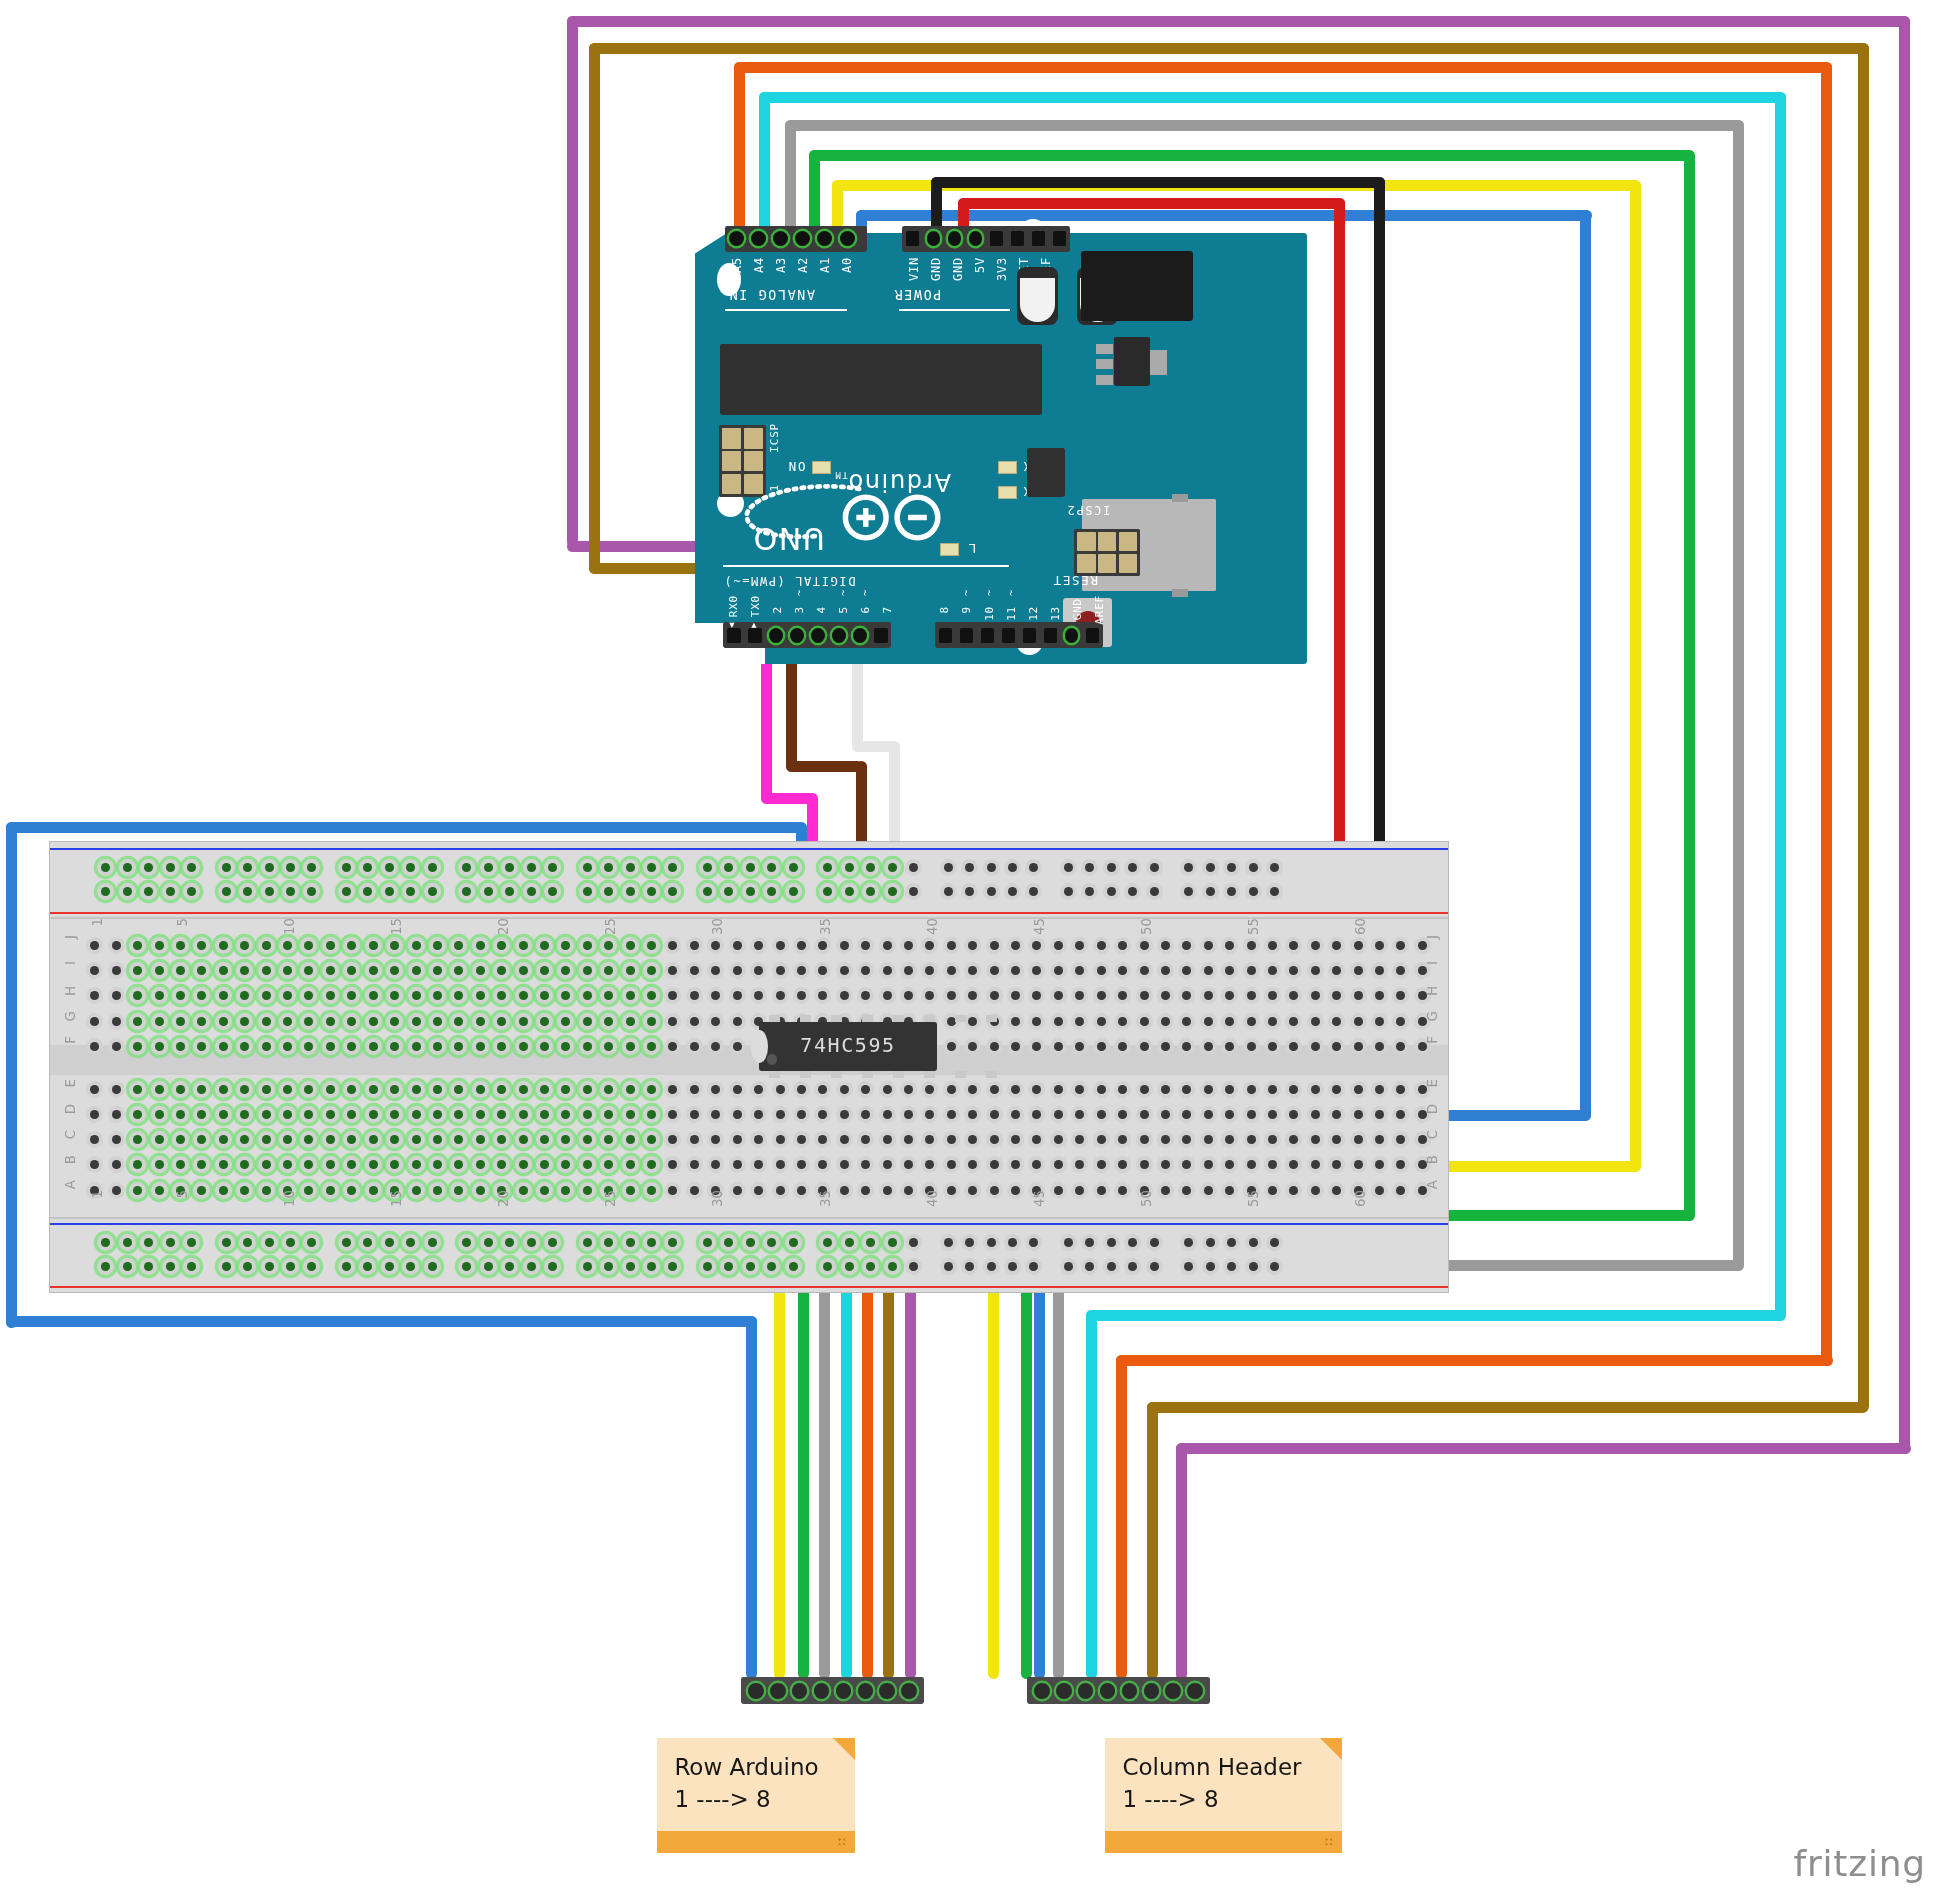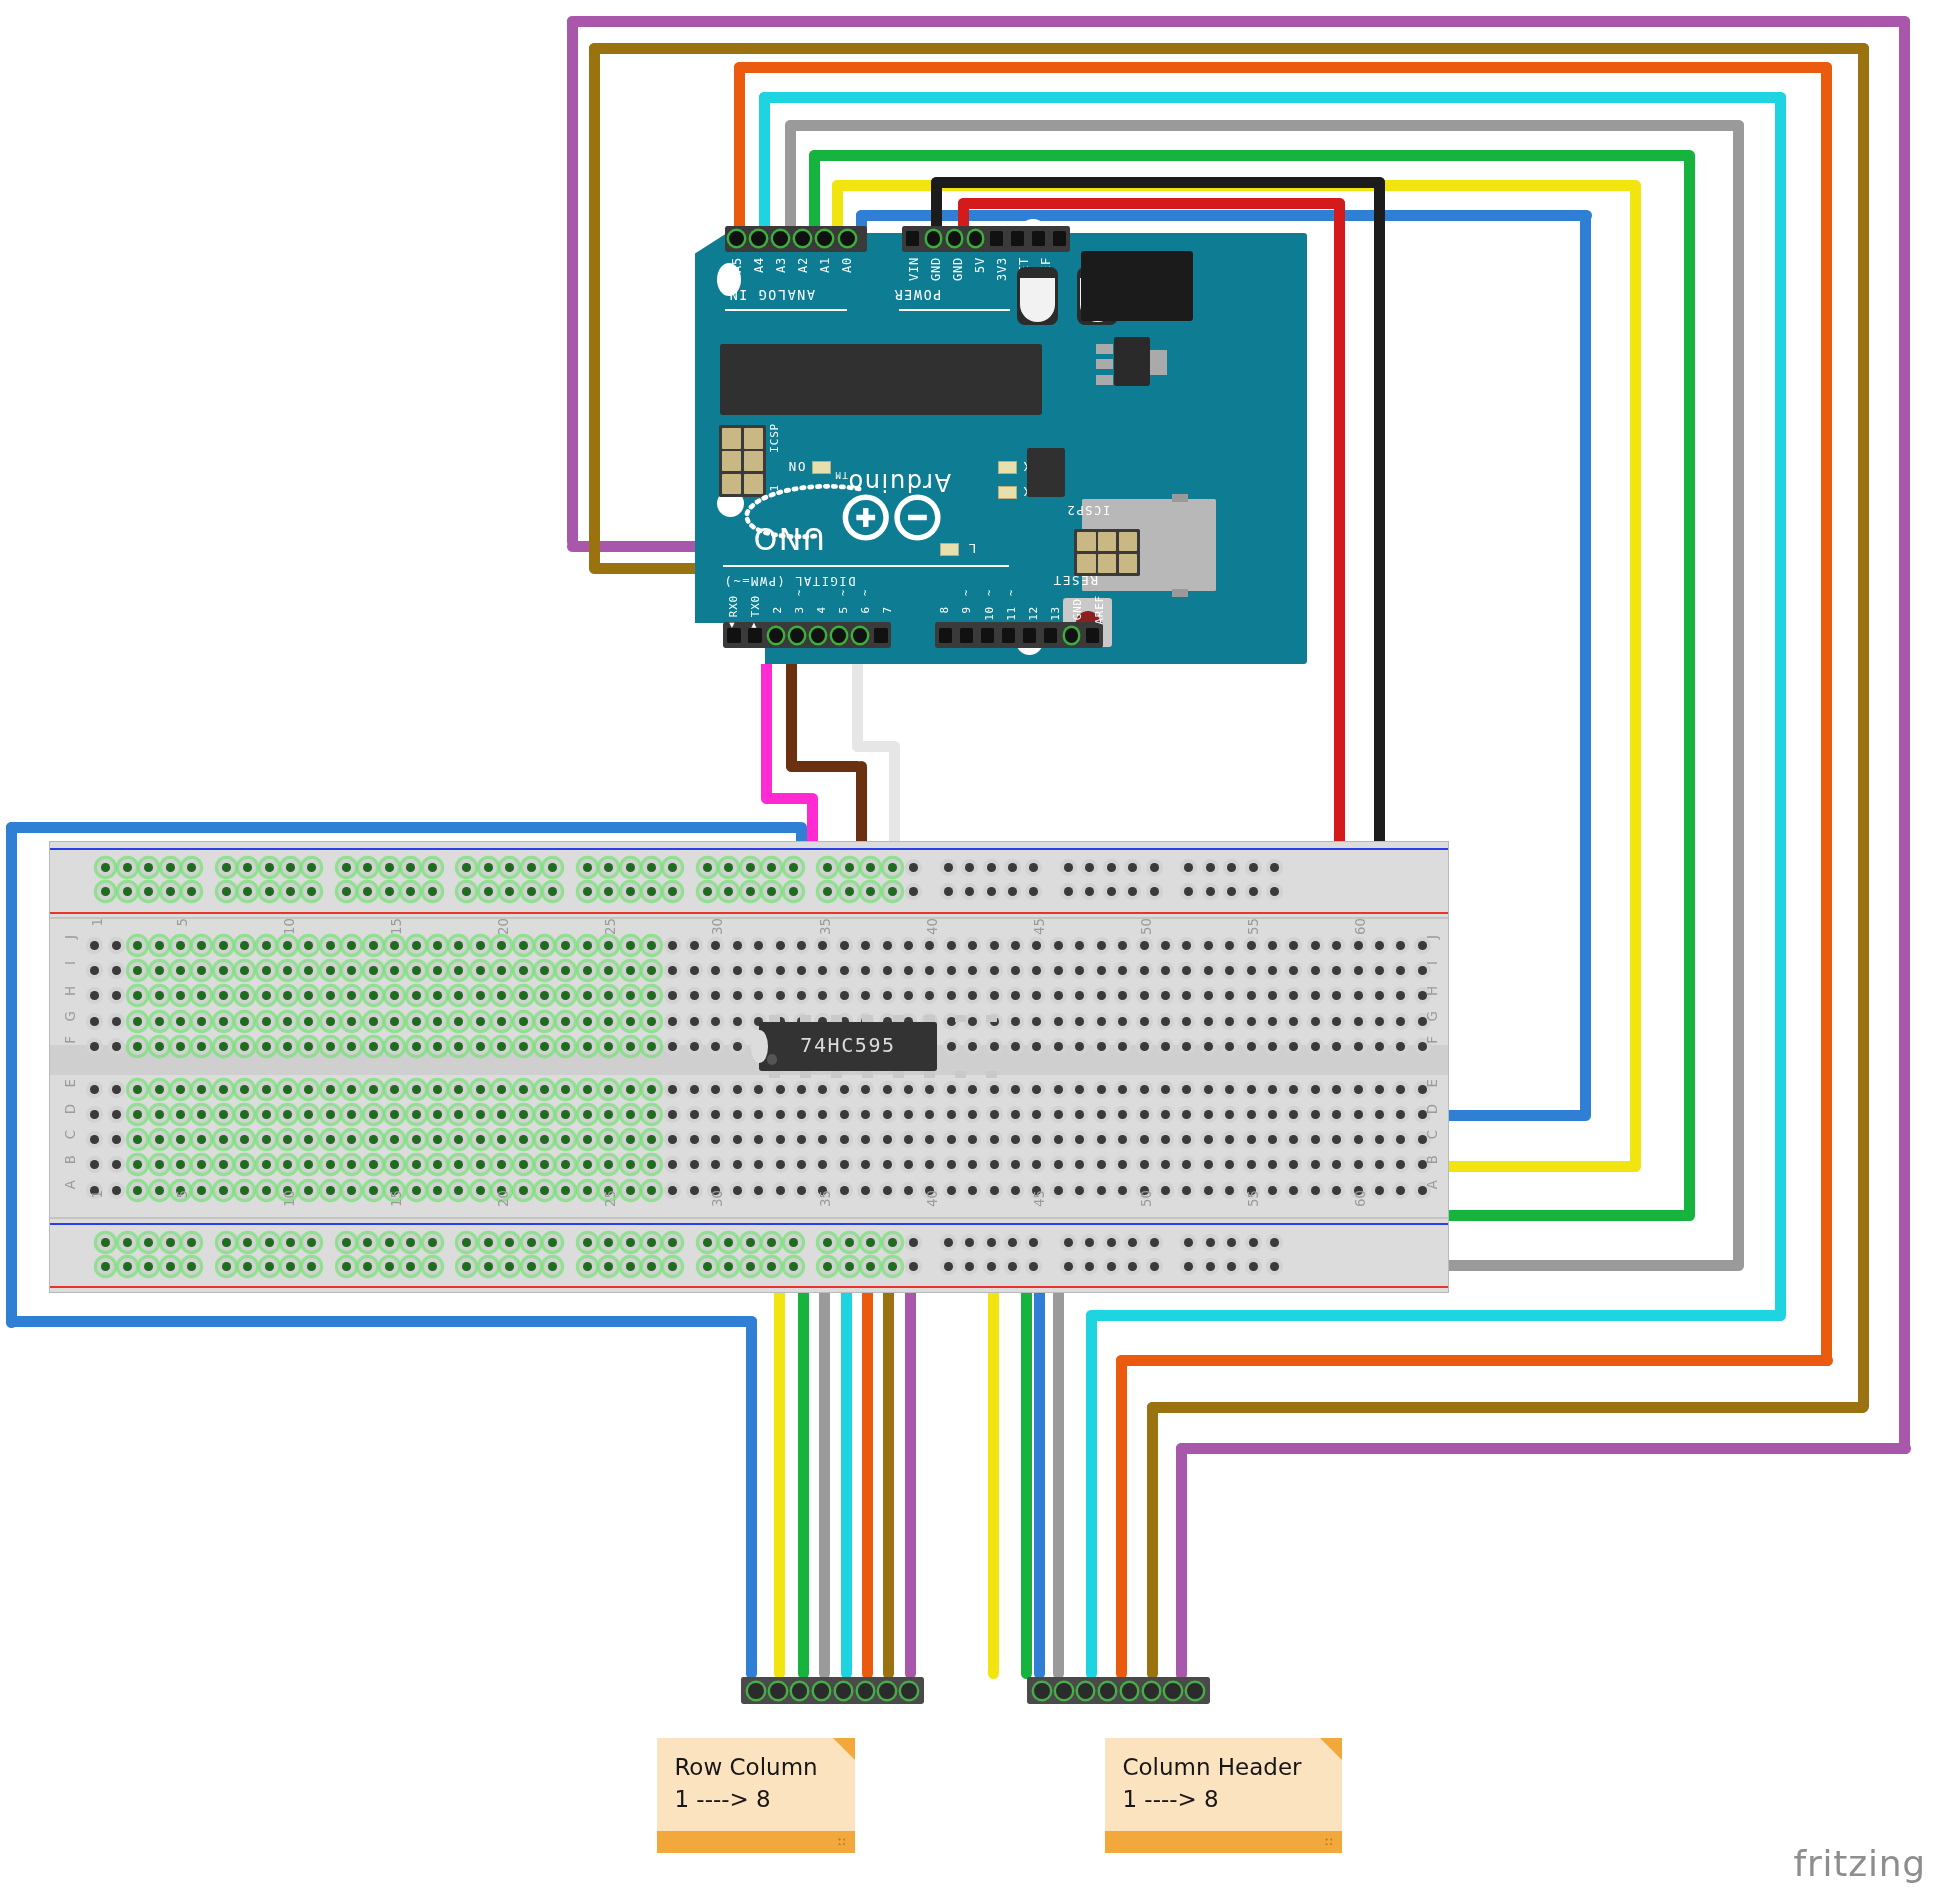--- a/index.html
+++ b/index.html
@@ -2949,21 +2949,21 @@
       <i></i>
     <i></i>
       <i></i>
     <i></i>
       <i></i>
   </div>
 
   <div class="note" style="left:657px;top:1738px;width:198px;height:115px;">
     <div class="fold"></div>
     <div class="txt">
-      <div>Row Column</div>
+      <div>Row Arduino</div>
       <div>1 ----&gt; 8</div>
     </div>
     <div class="strip"></div>
     <div class="grip"></div>
   </div>
 
   <div class="note" style="left:1105px;top:1738px;width:237px;height:115px;">
     <div class="fold"></div>
     <div class="txt">
       <div>Column Header</div>

